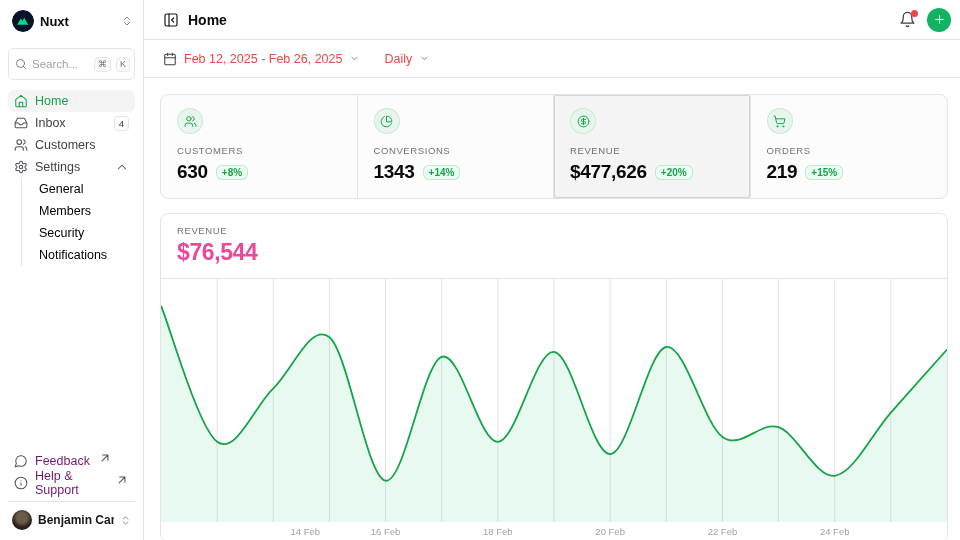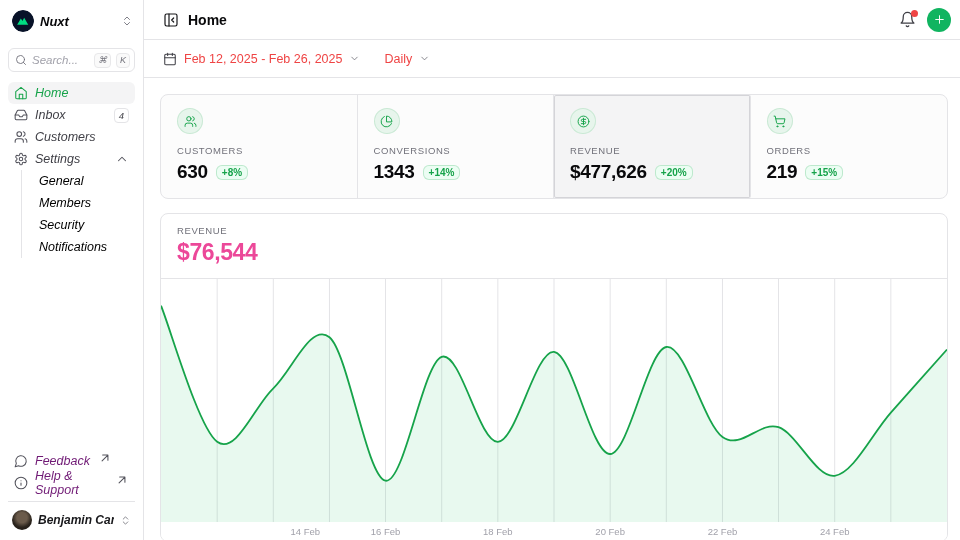--- a/index.html
+++ b/index.html
@@ -2,27 +2,27 @@
 <html><head>
 <meta charset="utf-8">
 <style>
   * { box-sizing: border-box; margin: 0; padding: 0; }
   html,body { width: 960px; height: 540px; overflow: hidden; background:#fff;
     font-family: "Liberation Sans", sans-serif; -webkit-font-smoothing: antialiased; }
   .app { display:flex; width:960px; height:540px; background:#fff; }
 
   
   .sidebar { width:144px; min-width:144px; border-right:1px solid #e4e4e7;
-    display:flex; flex-direction:column; padding:8px; background:#fff;font-style:italic; }
+    display:flex; flex-direction:column; padding:8px; background:#fff; }
   .brand-row { display:flex; align-items:center; gap:6px; padding:2px 2px 2px 4px; height:26px; border-radius:6px; }
   .brand-logo { width:22px; height:22px; border-radius:50%; flex:none; }
   .brand-name { font-size:13px; font-weight:700; color:#09090b; flex:1; }
   .chev-updown { color:#71717a; flex:none; }
   .search-box { margin-top:14px; display:flex; align-items:center; gap:5px;
-    border:1px solid #e4e4e7; border-radius:6px; height:24px; padding:0 4px 0 6px; background:#fff; }
+    border:1px solid #e4e4e7; border-radius:6px; height:32px; padding:0 4px 0 6px; background:#fff; }
   .search-ph { font-size:11.5px; color:#a1a1aa; flex:1; }
   .kbd { font-size:9px; color:#71717a; border:1px solid #e8e8ea; background:#fafafa;
     border-radius:4px; padding:1px 3px; min-width:13px; text-align:center; line-height:11px; }
   .nav { margin-top:10px; flex:1; }
   .nav-item { display:flex; align-items:center; gap:7px; height:22px; padding:0 6px;
     border-radius:6px; color:#3f3f46; font-size:12.5px; font-weight:500; cursor:pointer; }
   .nav-item svg { width:14px; height:14px; stroke:#52525b; flex:none; }
   .nav-item.active { background:#f4f4f5; color:#16a34a; }
   .nav-item.active svg { stroke:#16a34a; }
   .badge-count { margin-left:auto; font-size:9.5px; font-weight:500; border:1px solid #e4e4e7;

